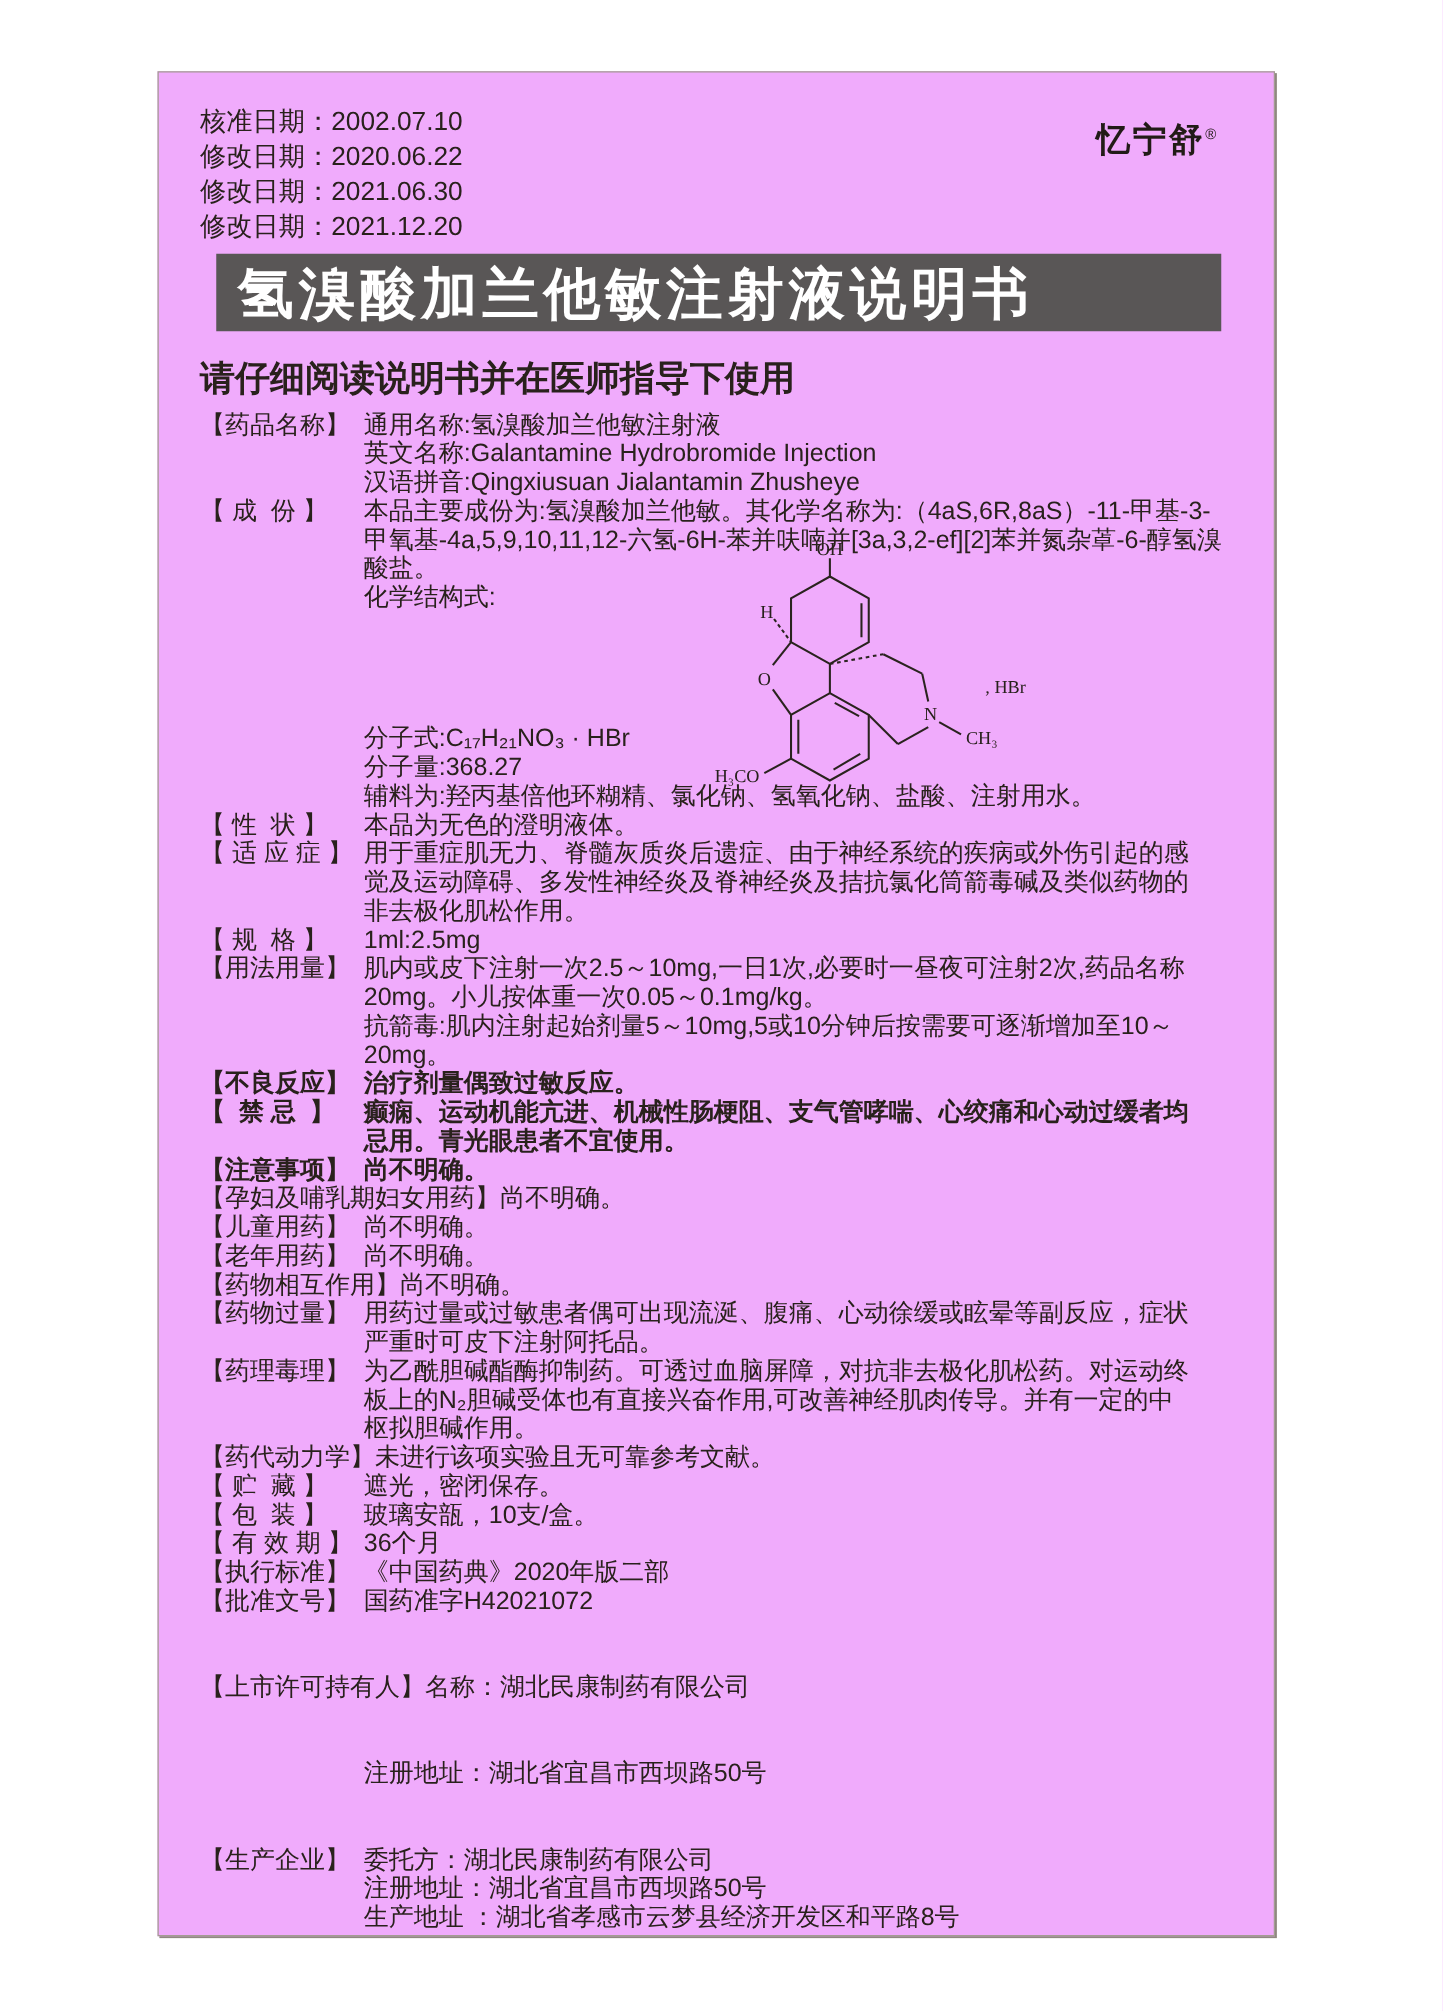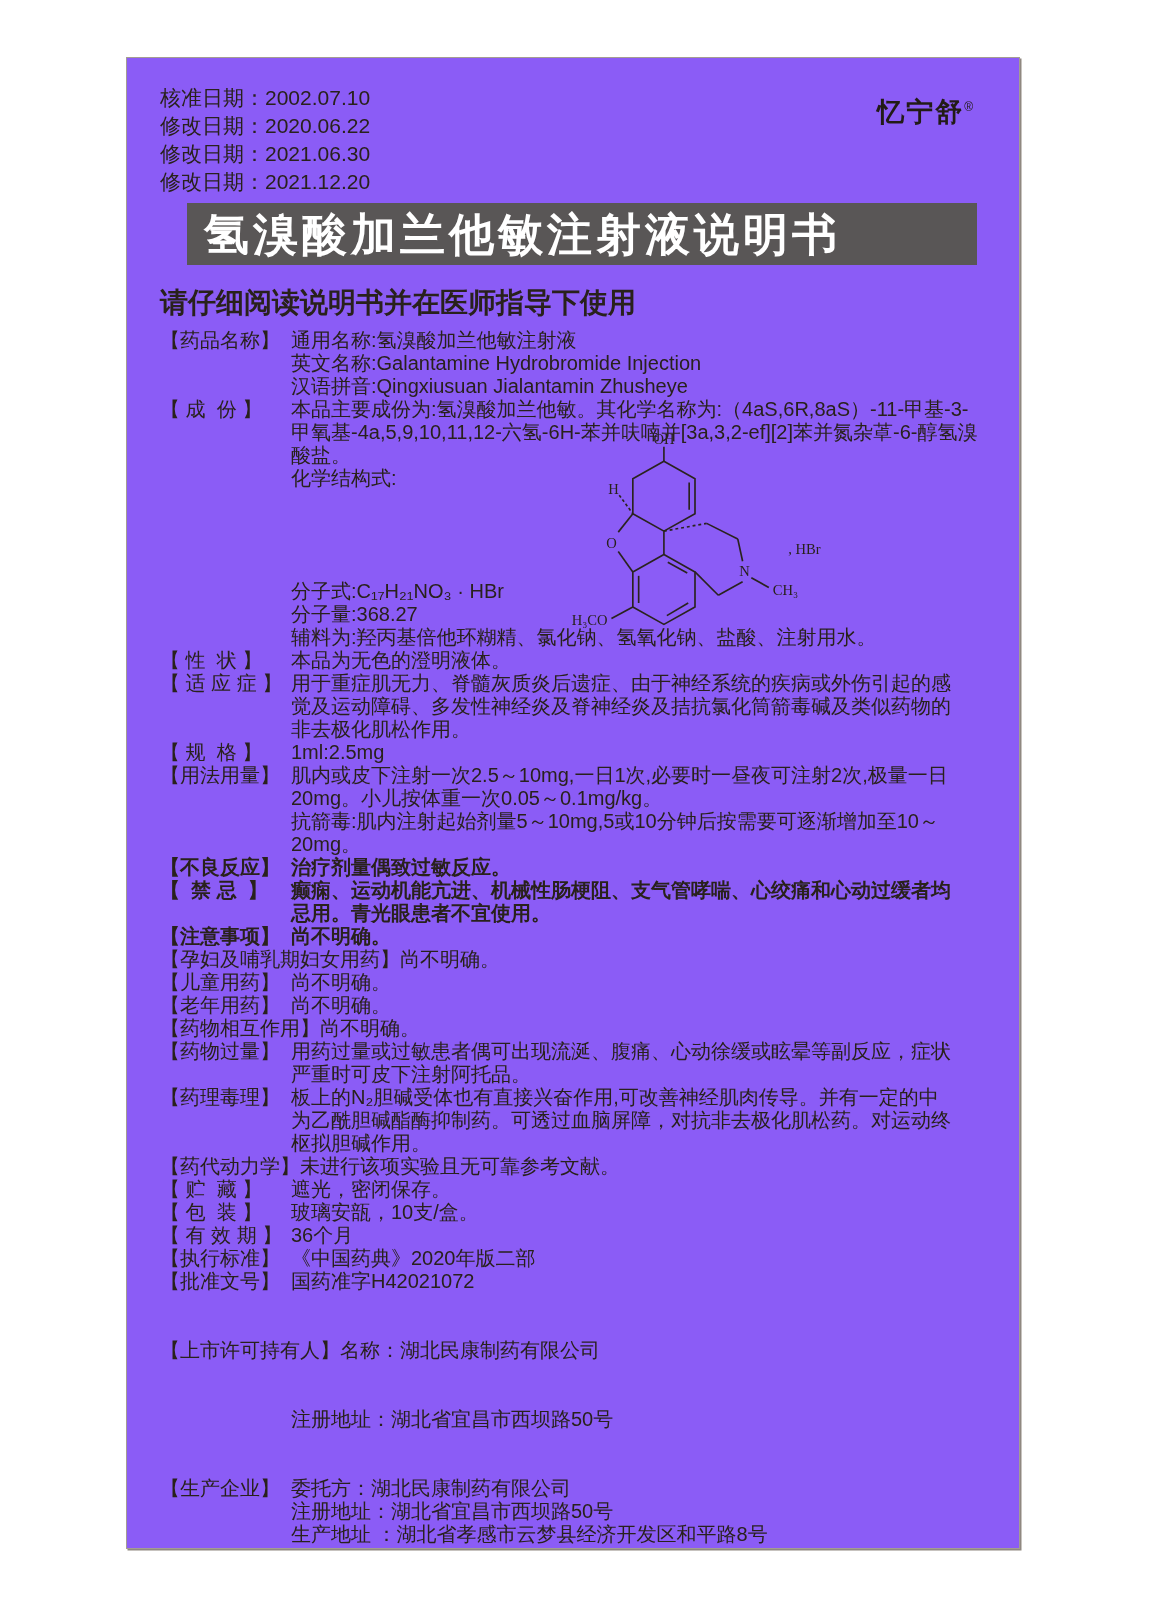--- a/index.html
+++ b/index.html
@@ -1,32 +1,32 @@
 <!DOCTYPE html>
 <html><head>
 <meta charset="utf-8">
 <style>
   html,body{margin:0;padding:0;background:#ffffff;}
   body{width:1154px;height:1609px;font-family:"Liberation Sans","DejaVu Sans",sans-serif;}
   .page{
     position:relative;box-sizing:border-box;
     width:894px;height:1492px;
     margin:57px 134px 60px 126px;
-    background:#8b5cf6;
+    background:#f0abfc;
     border:1px solid #a49c93;
     box-shadow:1.5px 1.5px 0 #8f8880;
     padding:26px 34px 30px 33px;
     color:#29211c;font-size:20px;line-height:23px;
     overflow:hidden;
   }
   .dates div{font-size:21px;line-height:28px;white-space:pre;}
   .brand{position:absolute;top:38px;right:44px;font-size:27px;font-weight:bold;letter-spacing:2px;color:#221b17;}
   .brand sup{font-size:12px;font-weight:normal;vertical-align:super;}
   .titlebar{
-    margin:7px 8px 0 27px;height:62px;
+    margin:7px 8px 0 13px;height:62px;
     display:flex;align-items:center;
     padding-left:17px;box-sizing:border-box;
     font-size:45px;font-weight:bold;letter-spacing:4px;
     color:#ffffff;white-space:nowrap;
   }
   .notice{font-weight:bold;font-size:28px;line-height:24px;margin-top:26px;white-space:nowrap;}
   .sections{margin-top:14px;}
   .r{display:flex;}
   .r .label{flex:0 0 131px;width:131px;white-space:pre;}
   .r .content{flex:1;min-width:0;}
@@ -143,21 +143,21 @@
     <div class="r">
       <span class="label">【 规  格 】</span>
       <div class="content">
           <div class="line">1ml:2.5mg</div>
         </div>
     </div>
 
     <div class="r">
       <span class="label">【用法用量】</span>
       <div class="content">
-        <div class="line">肌内或皮下注射一次2.5～10mg,一日1次,必要时一昼夜可注射2次,极量一日</div>
+        <div class="line">肌内或皮下注射一次2.5～10mg,一日1次,必要时一昼夜可注射2次,药品名称</div>
         <div class="line">20mg。小儿按体重一次0.05～0.1mg/kg。</div>
         <div class="line">抗箭毒:肌内注射起始剂量5～10mg,5或10分钟后按需要可逐渐增加至10～</div>
         <div class="line">20mg。</div>
       </div>
     </div>
 
     <div class="r b">
       <span class="label">【不良反应】</span>
       <div class="content">
           <div class="line">治疗剂量偶致过敏反应。</div>
@@ -201,22 +201,22 @@
       <span class="label">【药物过量】</span>
       <div class="content">
         <div class="line">用药过量或过敏患者偶可出现流涎、腹痛、心动徐缓或眩晕等副反应，症状</div>
         <div class="line">严重时可皮下注射阿托品。</div>
       </div>
     </div>
 
     <div class="r">
       <span class="label">【药理毒理】</span>
       <div class="content">
+        <div class="line">为乙酰胆碱酯酶抑制药。可透过血脑屏障，对抗非去极化肌松药。对运动终</div>
         <div class="line">板上的N₂胆碱受体也有直接兴奋作用,可改善神经肌肉传导。并有一定的中</div>
-        <div class="line">为乙酰胆碱酯酶抑制药。可透过血脑屏障，对抗非去极化肌松药。对运动终</div>
         <div class="line">枢拟胆碱作用。</div>
       </div>
     </div>
 
     <div class="rw"><span>【药代动力学】</span><span>未进行该项实验且无可靠参考文献。</span></div>
 
     <div class="r">
       <span class="label">【 贮  藏 】</span>
       <div class="content">
           <div class="line">遮光，密闭保存。</div>

